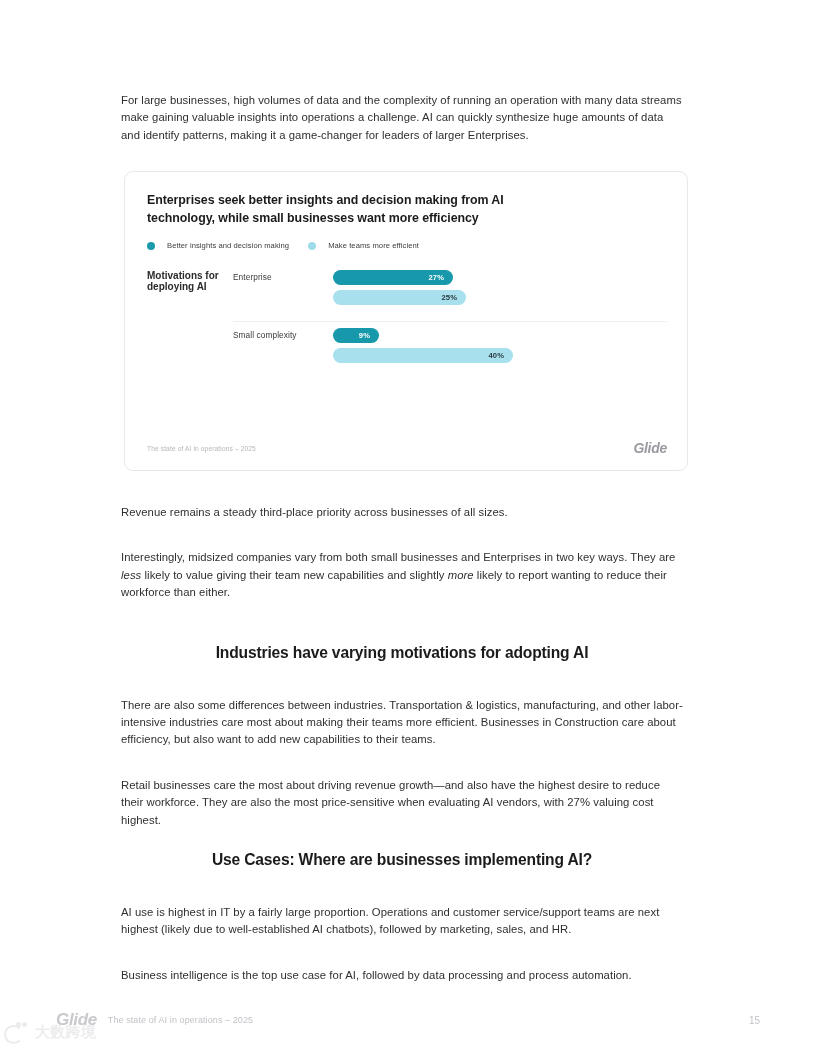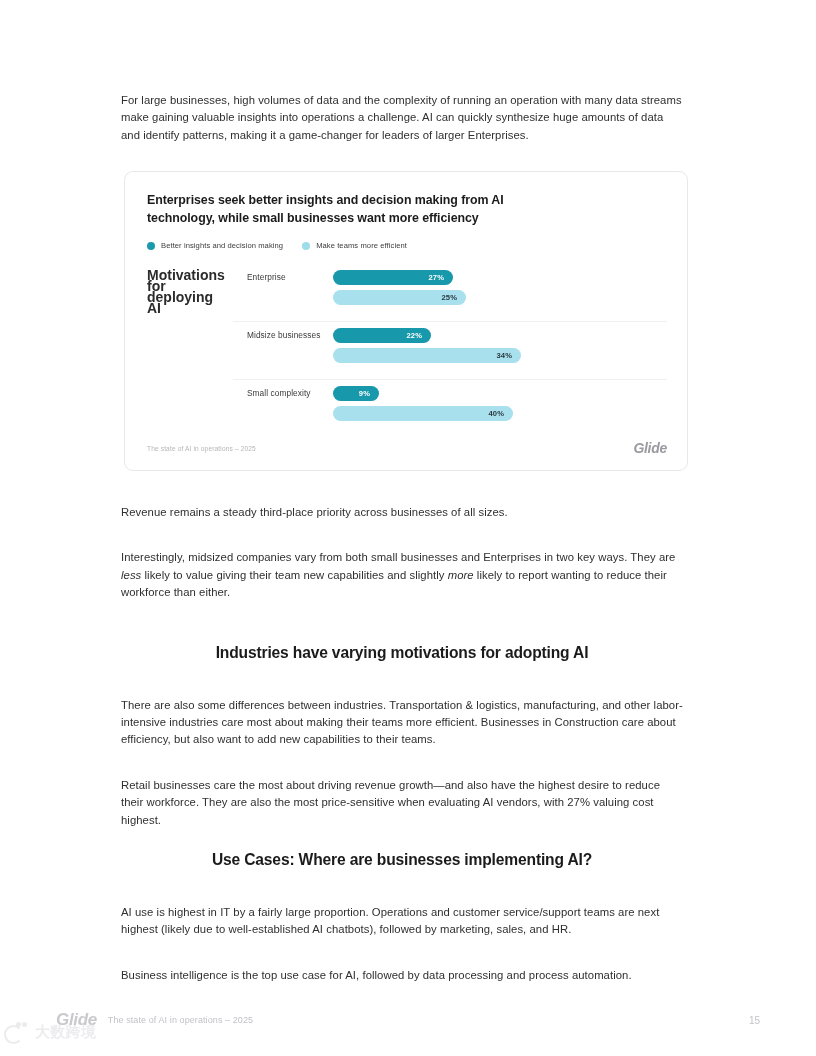--- a/index.html
+++ b/index.html
@@ -79,61 +79,61 @@
     position: absolute;
     left: 22px;
     top: 69px;
     display: flex;
     align-items: center;
     gap: 19px;
   }
   .legend-item {
     display: flex;
     align-items: center;
-    gap: 6px;
+    gap: 12px;
   }
   .legend-dot {
     width: 8px;
     height: 8px;
     border-radius: 50%;
     display: block;
   }
   .legend-dot.s1 { background: #1b9aad; }
   .legend-dot.s2 { background: #9fdcea; }
   .legend-label {
     font-size: 7.6px;
     color: #3c3c3c;
     letter-spacing: 0.01em;
   }
 
   .axis-label {
     position: absolute;
     left: 22px;
     top: 98px;
     width: 80px;
-    font-size: 14px;
+    font-size: 10px;
     line-height: 11px;
     font-weight: bold;
     color: #2b2b2b;
   }
 
   .plot {
     position: absolute;
     left: 108px;
     top: 92px;
     right: 20px;
   }
   .bar-group {
     position: relative;
     height: 57px;
   }
   .bar-group + .bar-group { border-top: 1px solid #f0f0f2; }
   .group-label {
     position: absolute;
-    left: 14px;
+    left: 0;
     top: 8px;
     font-size: 8.3px;
     color: #3a3a3a;
     letter-spacing: 0.01em;
     white-space: nowrap;
   }
   .bars {
     position: absolute;
     left: 100px;
     top: 6px;
@@ -284,31 +284,20 @@
         <div class="bars">
           <div class="bar s1" style="width:120px">
             <span class="bar-value">27%</span>
           </div>
           <div class="bar s2" style="width:133px">
             <span class="bar-value">25%</span>
           </div>
         </div>
       </div>
 
-      <div class="bar-group">
-        <div class="group-label">Midsize businesses</div>
-        <div class="bars">
-          <div class="bar s1" style="width:98px">
-            <span class="bar-value">22%</span>
-          </div>
-          <div class="bar s2" style="width:188px">
-            <span class="bar-value">34%</span>
-          </div>
-        </div>
-      </div>
 
       <div class="bar-group">
         <div class="group-label">Small complexity</div>
         <div class="bars">
           <div class="bar s1" style="width:46px">
             <span class="bar-value">9%</span>
           </div>
           <div class="bar s2" style="width:180px">
             <span class="bar-value">40%</span>
           </div>

